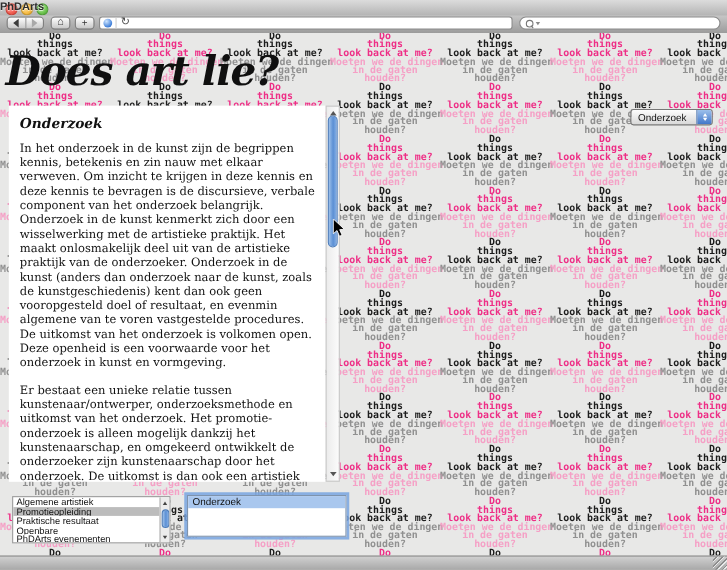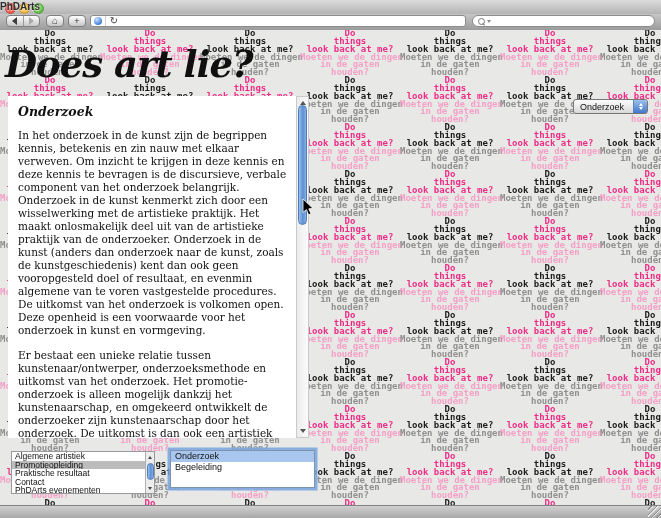--- a/index.html
+++ b/index.html
@@ -768,37 +768,36 @@
       <div class="sb-dn">
           <span class="tri-dn"></span>
         </div>
     </div>
 
     <div class="navbox">
       <div class="rows" id="navrows">
           <div class="row">Algemene artistiek</div>
           <div class="row sel">Promotieopleiding</div>
           <div class="row">Praktische resultaat</div>
-          <div class="row">Contact</div>
+          <div class="row">Openbare</div>
           <div class="row">PhDArts evenementen</div>
         </div>
       <div class="navsb">
         <div class="a-up">
             <span class="t-up"></span>
           </div>
         <div class="navthumb"></div>
         <div class="a-dn">
             <span class="t-dn"></span>
           </div>
       </div>
     </div>
 
     <div class="subbox" id="subrows">
         <div class="row sel">Onderzoek</div>
-        <div class="row">Begeleiding</div>
       </div>
 
     <svg class="cursor" viewBox="0 0 12 18">
       <path d="M1,0 L1,13.5 L4.4,10.6 L6.6,15.8 L9,14.8 L6.8,9.8 L11,9.4 Z" fill="#000" stroke="#fff" stroke-width="0.8"></path>
     </svg>
   </div>
 
   <div class="statusbar">
     <div class="grip"></div>
   </div>

